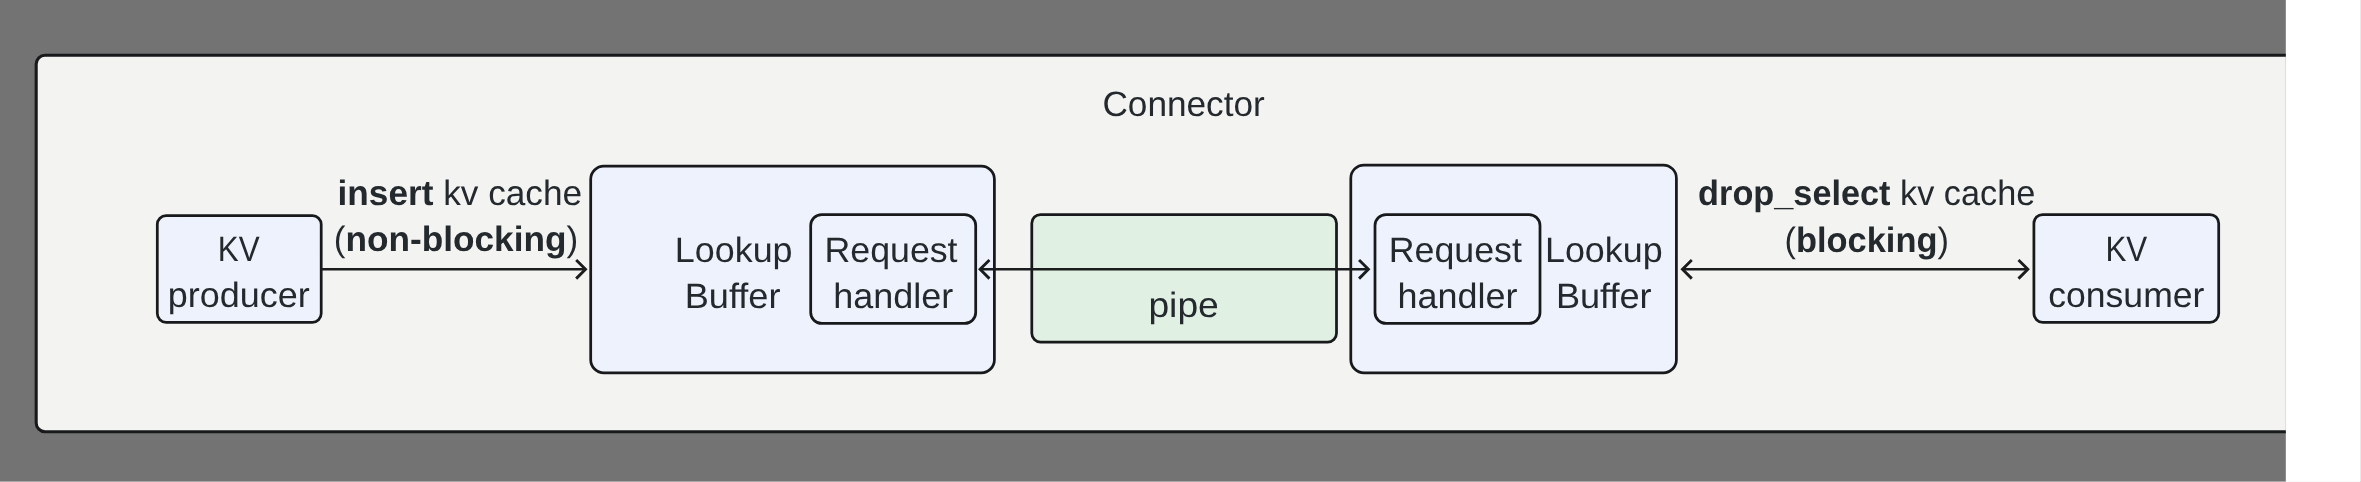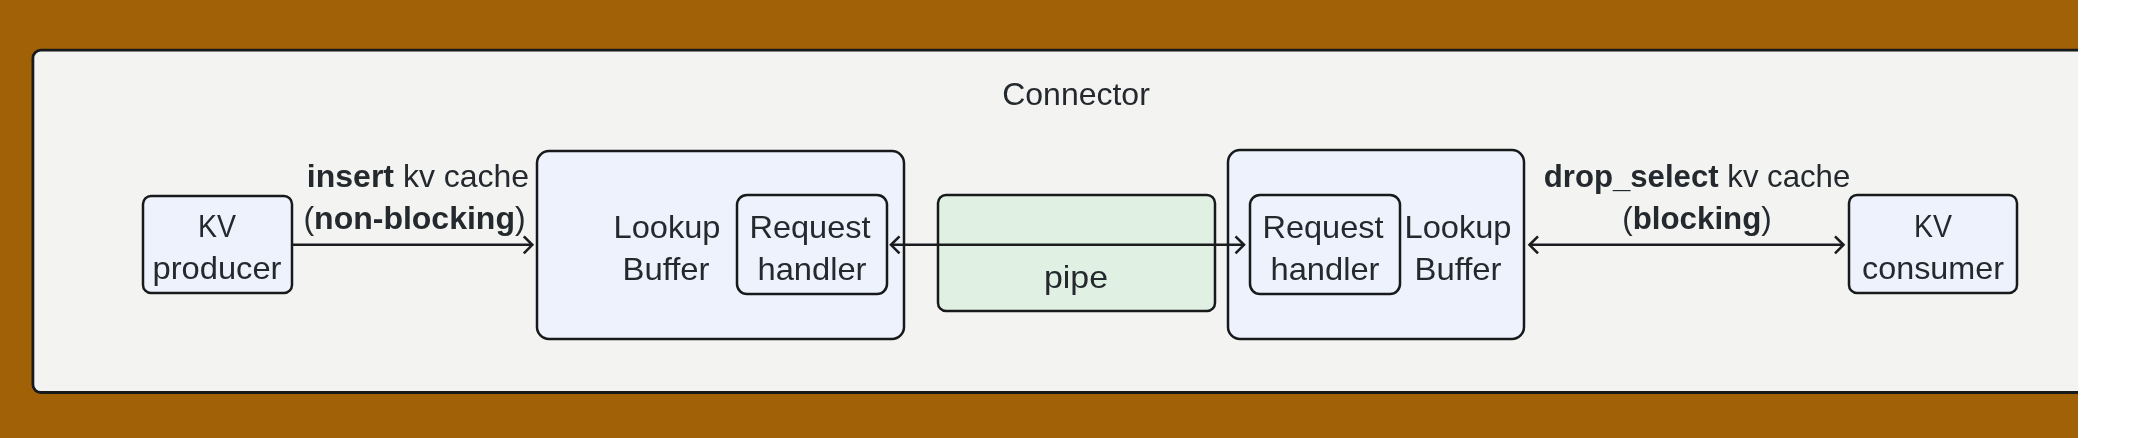--- a/index.html
+++ b/index.html
@@ -1,16 +1,16 @@
 <!DOCTYPE html>
 <html><head>
 <meta charset="utf-8">
 <style>
   html,body{margin:0;padding:0;background:#ffffff;}
-  #stage{position:relative;width:2078px;height:438px;background:#a16207;overflow:hidden;}
+  #stage{position:relative;width:2078px;height:438px;background:#737373;overflow:hidden;}
   svg{position:absolute;left:0;top:0;}
   text{font-family:"Liberation Sans",sans-serif;fill:#24292e;}
 </style>
 </head>
 <body>
 <div id="stage">
 <svg width="2146" height="438" viewBox="0 0 2146 438">
 
   <rect x="32.9" y="50.2" width="2087" height="342.3" rx="8" fill="#f3f3f2" stroke="#17191b" stroke-width="2.8"></rect>
   <text x="1076" y="105" font-size="32" text-anchor="middle">Connector</text>

